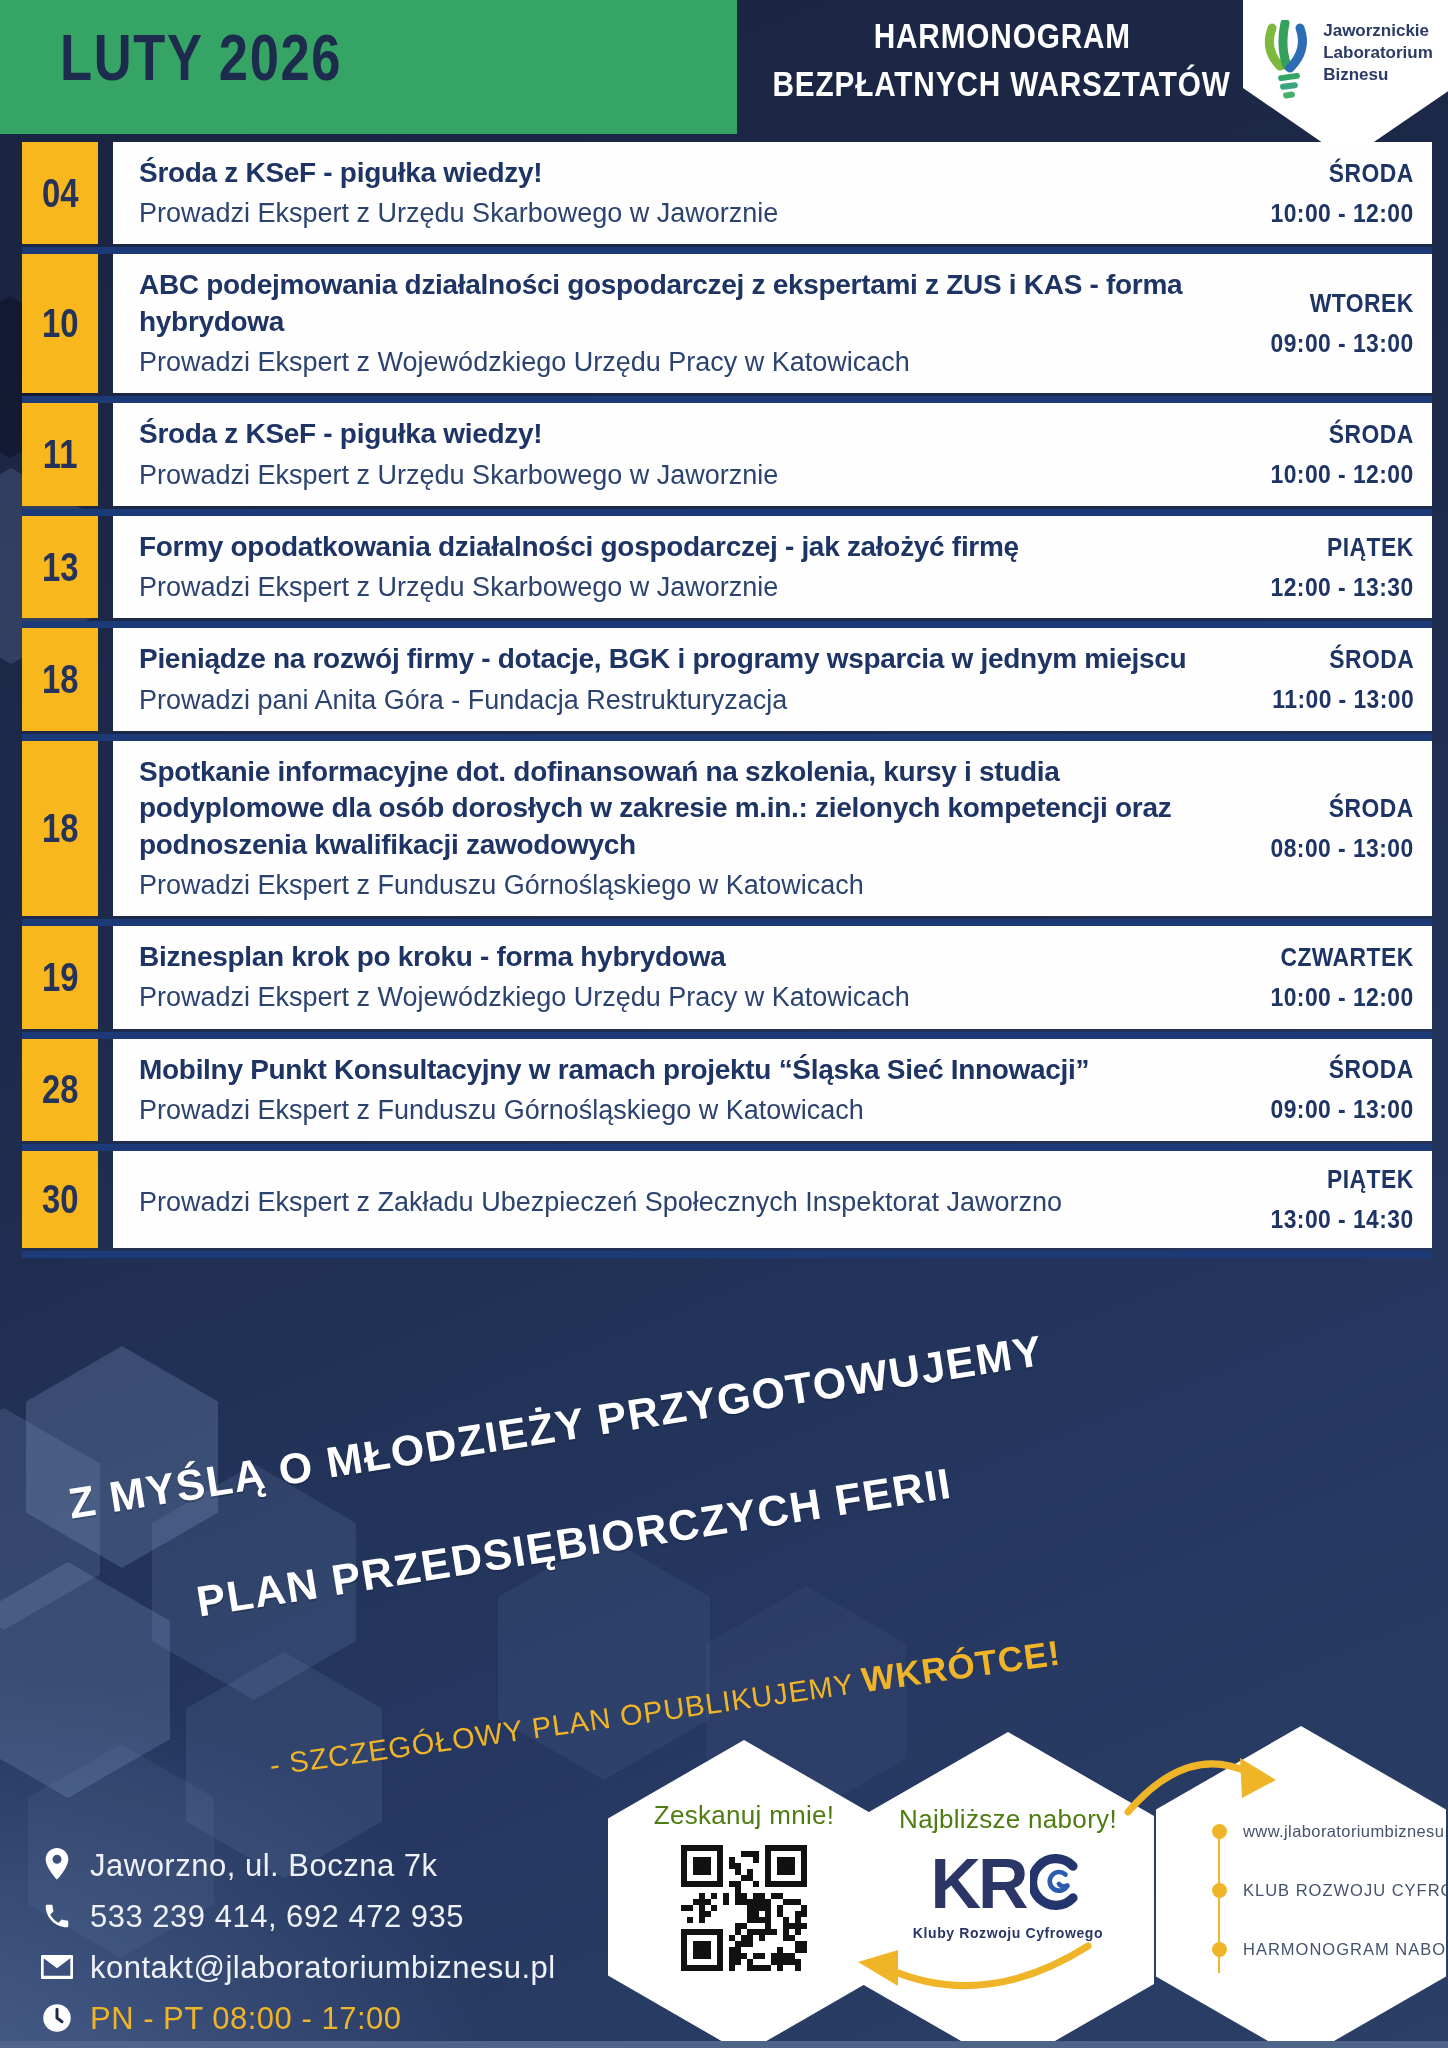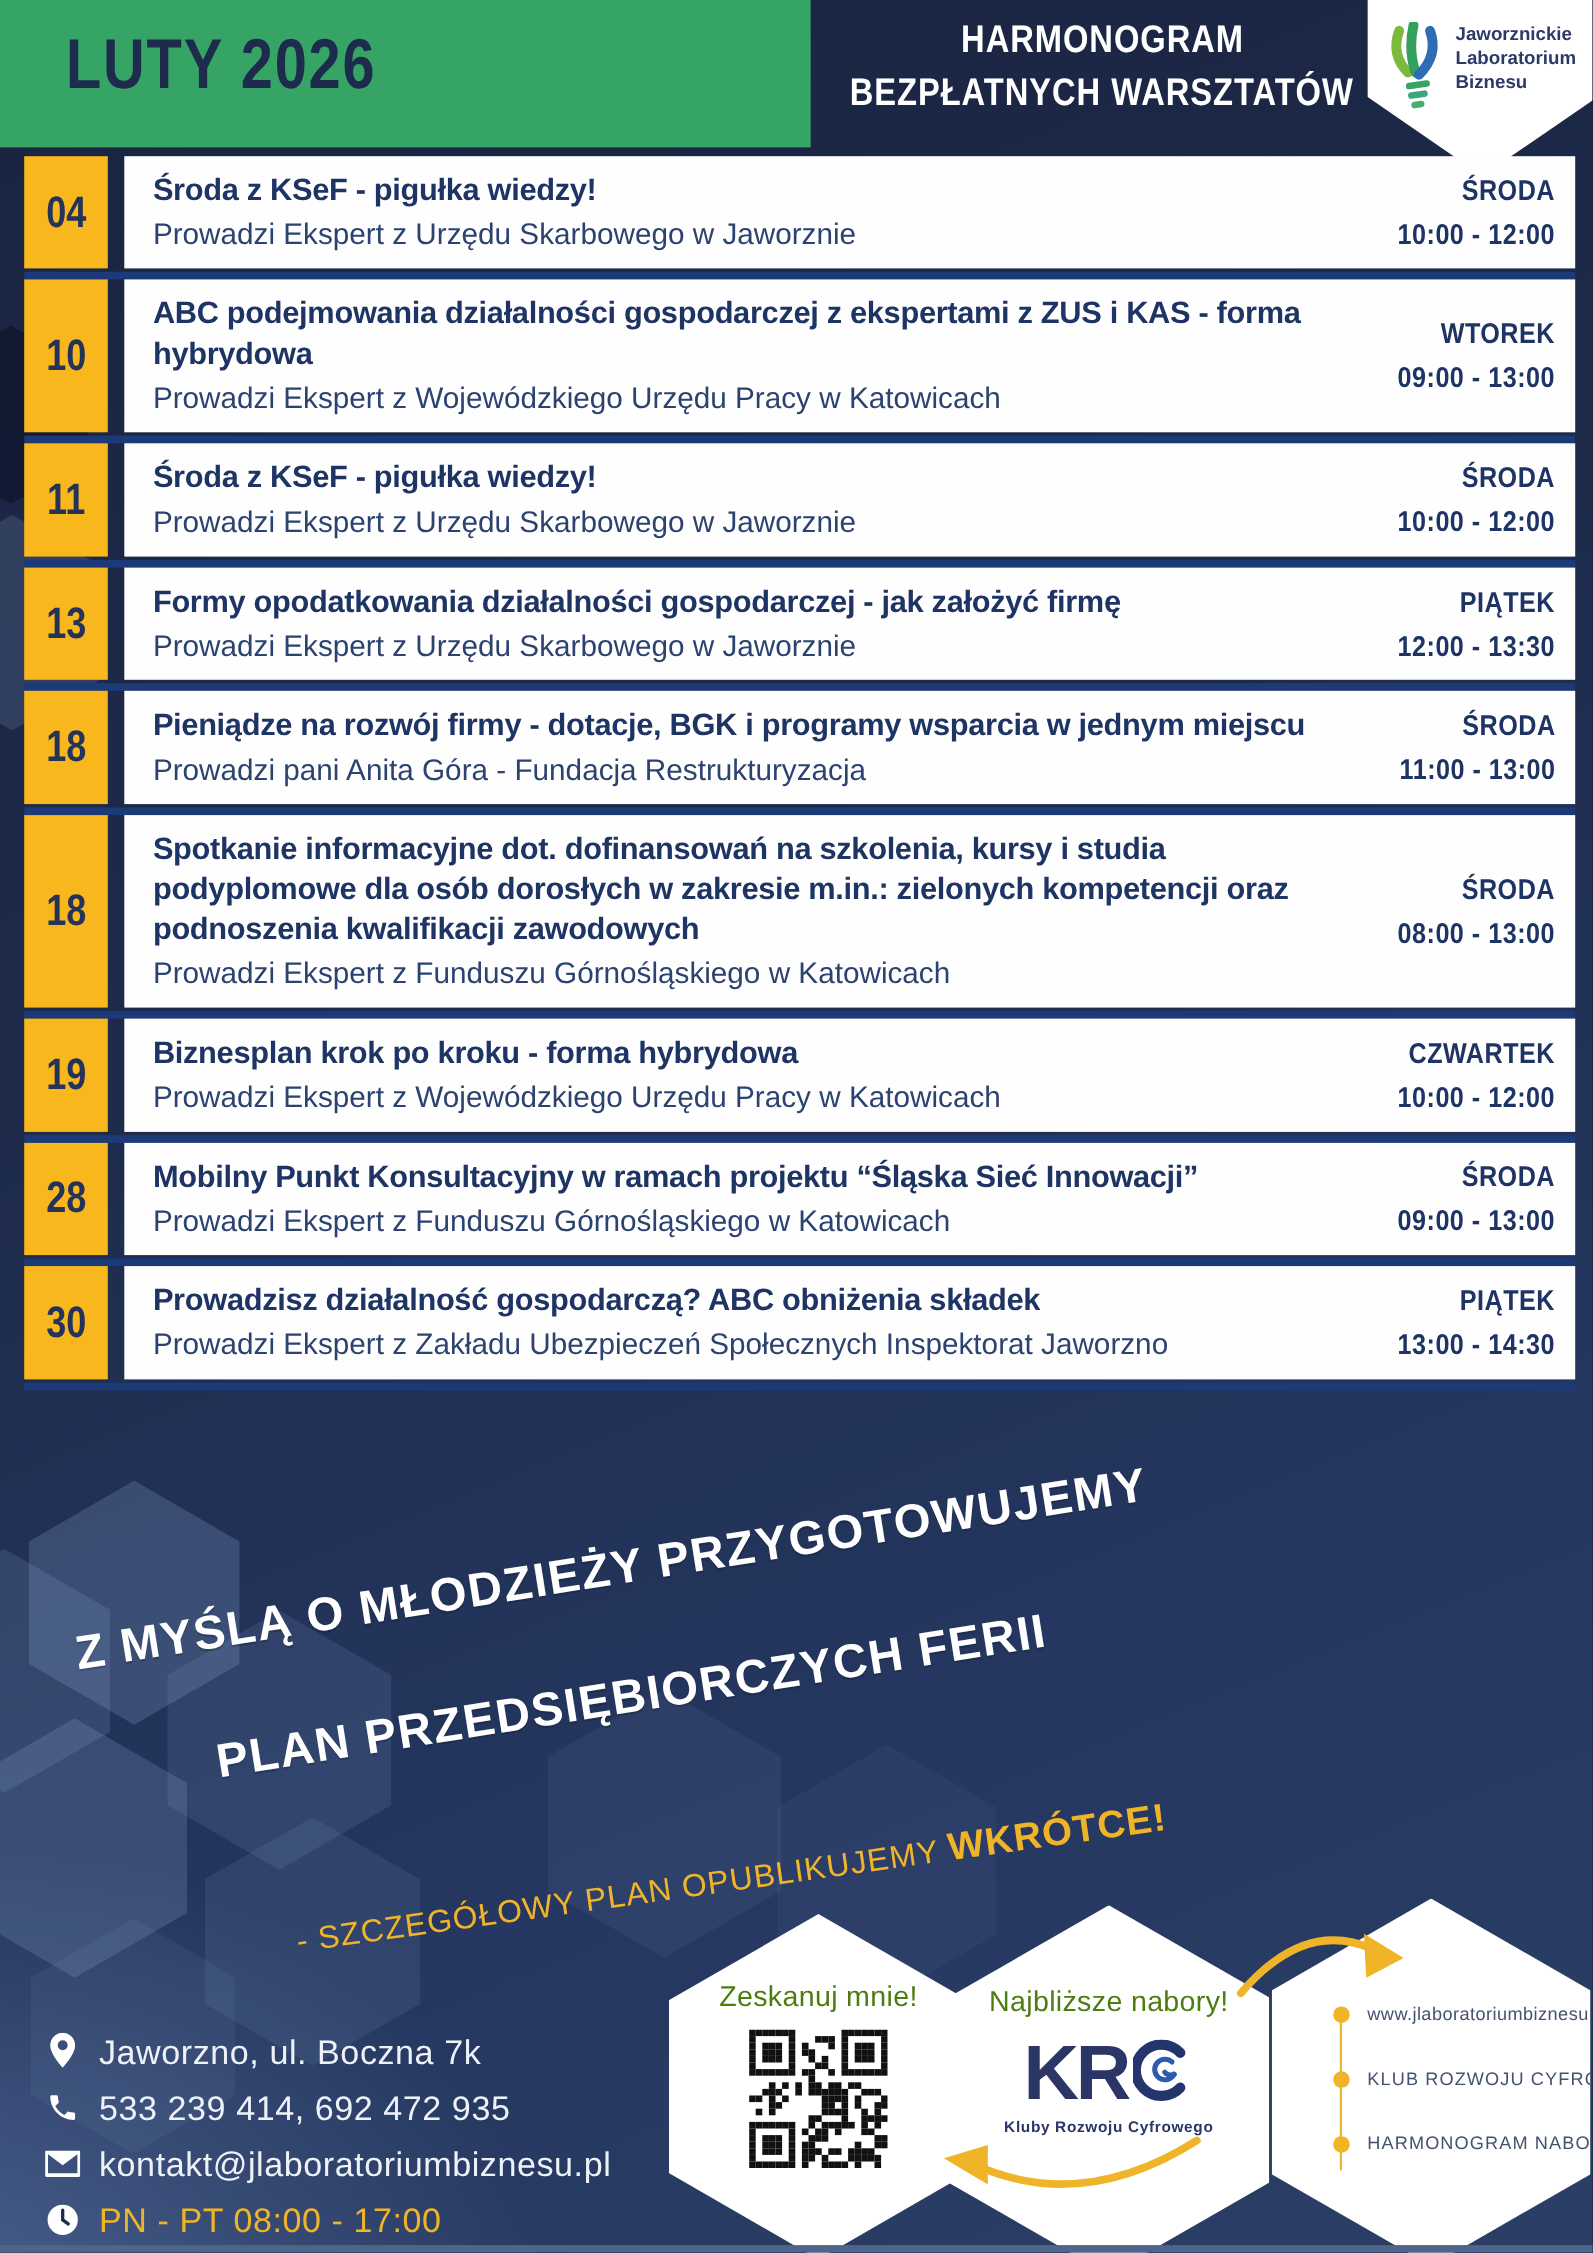--- a/index.html
+++ b/index.html
@@ -243,21 +243,20 @@
       </div>
     </div>
   </div>
 
   <div class="row">
     <div class="date-cell">
       <span class="date-num">30</span>
     </div>
     <div class="row-body">
       <div class="row-text">
-        <div class="row-title">Prowadzisz działalność gospodarczą? ABC obniżenia składek</div>
         <div class="row-presenter">Prowadzi Ekspert z Zakładu Ubezpieczeń Społecznych Inspektorat Jaworzno</div>
       </div>
       <div class="row-when">
         <div class="row-weekday">PIĄTEK</div>
         <div class="row-time">13:00 - 14:30</div>
       </div>
     </div>
   </div>
 </div>
 

